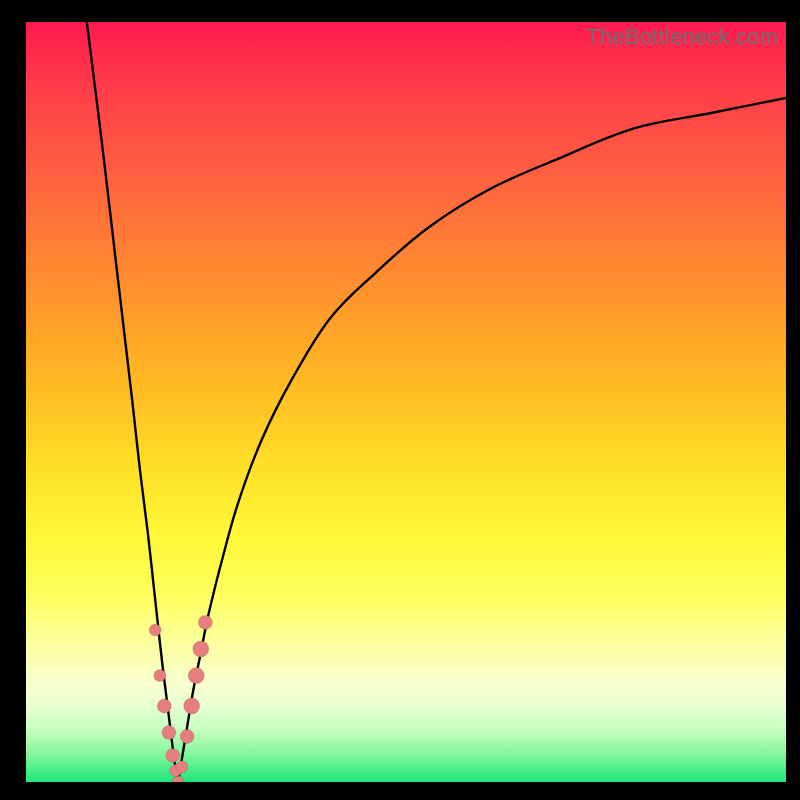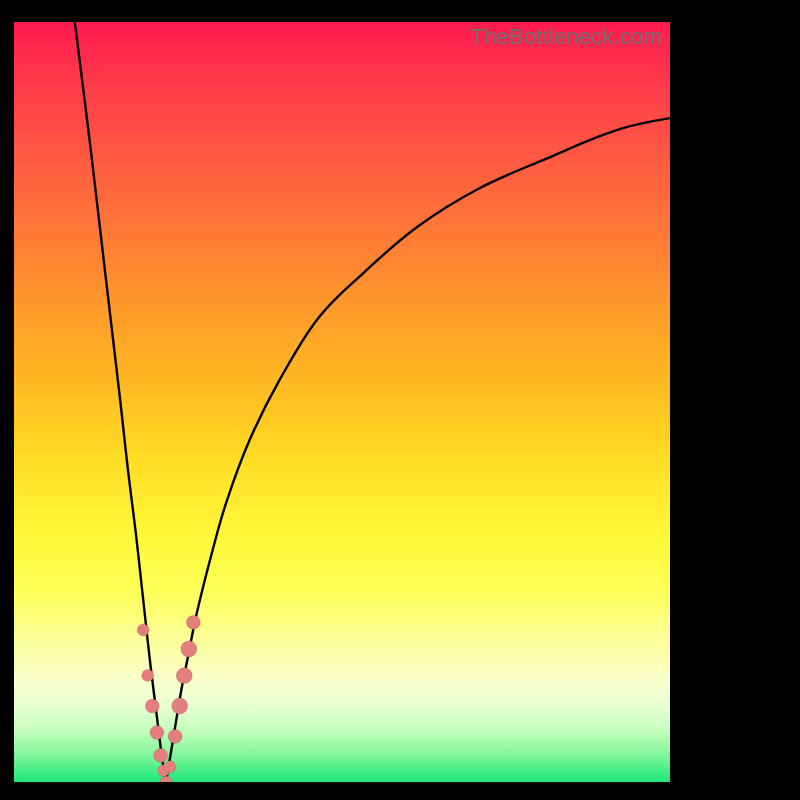--- a/index.html
+++ b/index.html
@@ -12,23 +12,23 @@
     font-family: Arial, Helvetica, sans-serif;
   }
   .frame {
     position: relative;
     width: 800px;
     height: 800px;
     background: #000;
   }
   .plot {
     position: absolute;
-    left: 14px;
+    left: 26px;
     top: 22px;
-    width: 656px;
+    width: 760px;
     height: 760px;
     overflow: hidden;
   }
   .gradient {
     position: absolute;
     left: 0; top: 0; right: 0; bottom: 0;
     background: linear-gradient(to bottom,
       #ff1a4f 0%,
       #ff3b4a 8%,
       #ff5a42 18%,

